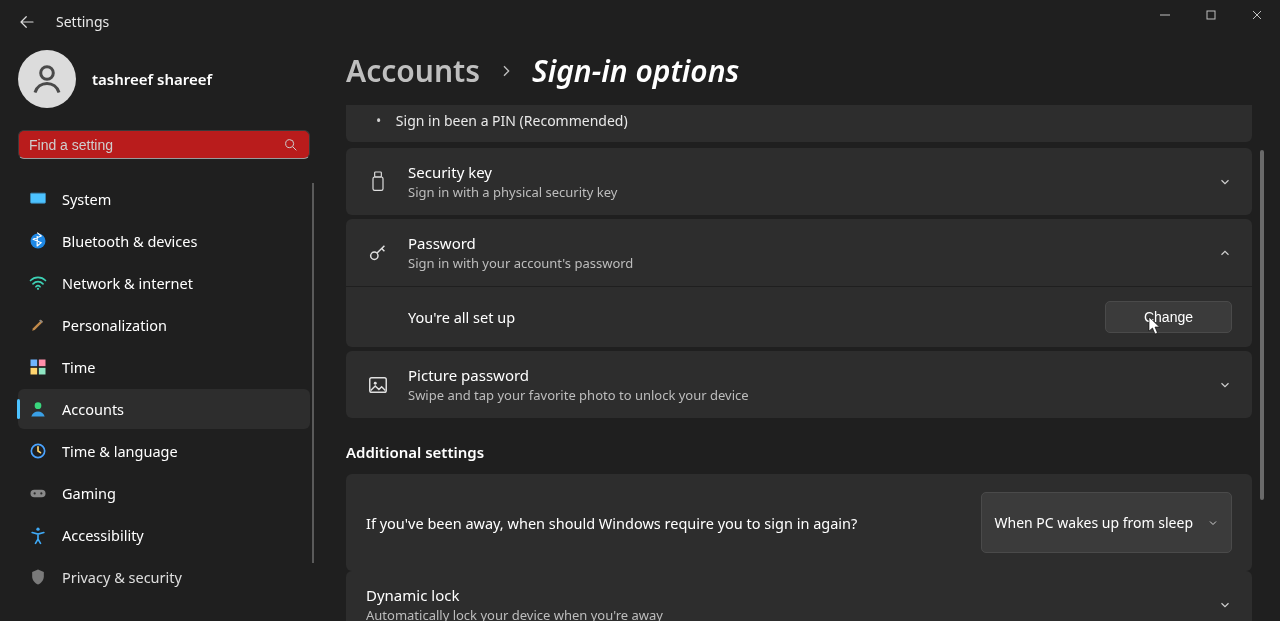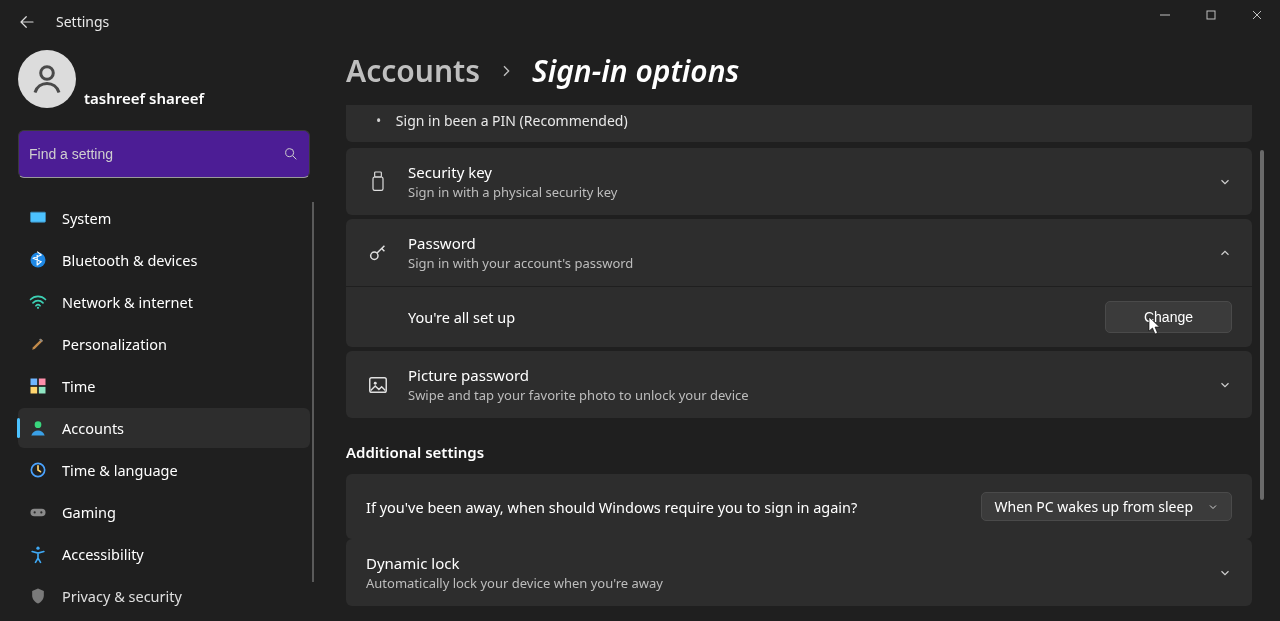--- a/index.html
+++ b/index.html
@@ -25,33 +25,33 @@
 }
 .back-arrow { color: #dcdcdc; font-size: 18px; line-height: 1; display:flex; align-items:center; }
 .app-title { font-size: 14px; color: #e9e9e9; }
 .sidebar {
   position: absolute;
   left: 0; top: 50px; width: 328px; bottom: 0;
   padding-left: 18px;
   overflow: hidden;
 }
 .profile {
-  display: flex; align-items: flex-end; gap: 8px;
+  display: flex; align-items: center; gap: 16px;
   margin-bottom: 22px;
 }
 .avatar {
   width: 58px; height: 58px; border-radius: 50%;
   background: #dcdcdc; display:flex; align-items:center; justify-content:center;
 }
 .avatar svg { width: 36px; height: 36px; }
 .username { font-size: 15px; font-weight: 600; color: #ffffff; }
 .searchwrap {
   position: relative;
-  width: 292px; height: 48px;
-  background: #4c1d95;
+  width: 292px; height: 29px;
+  background: #b91c1c;
   border: 1px solid #3a3a3a;
   border-bottom: 1px solid #9a9a9a;
   border-radius: 6px;
   display:flex; align-items:center;
   padding: 0 10px;
   margin-bottom: 20px;
 }
 .searchwrap input {
   background: transparent; border: none; outline: none;
   color: #cfcfcf; font-size: 14px; width: 100%;
@@ -141,21 +141,21 @@
 .row-flat {
   background: #2d2d2d; border-radius: 6px;
   display: flex; align-items: center;
   padding: 18px 20px;
   gap: 14px;
   margin-bottom: 0;
 }
 .row-flat .msg { flex:1; font-size:14.5px; }
 .select {
   background: #3b3b3b; border: 1px solid #4a4a4a; border-radius: 5px;
-  padding: 4px 12px; font-size: 14px;
+  padding: 20px 12px; font-size: 14px;
   display:flex; align-items:center; gap:14px;
 }
 .scroll-ind {
   position: absolute; right: 2px; top: 100px; width: 4px; height: 350px;
   background: #6a6a6a; border-radius: 2px;
 }
 .cursor {
   position: absolute; left: 1148px; top: 316px; z-index: 50;
 }
 .cursor svg { width: 14px; height: 20px; }

